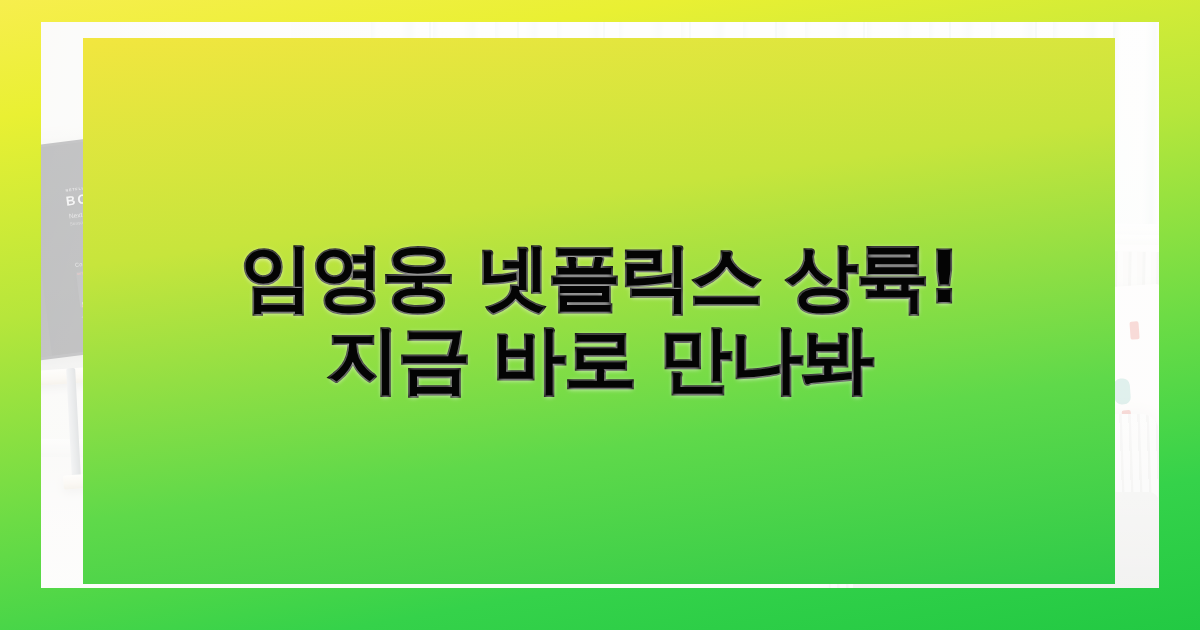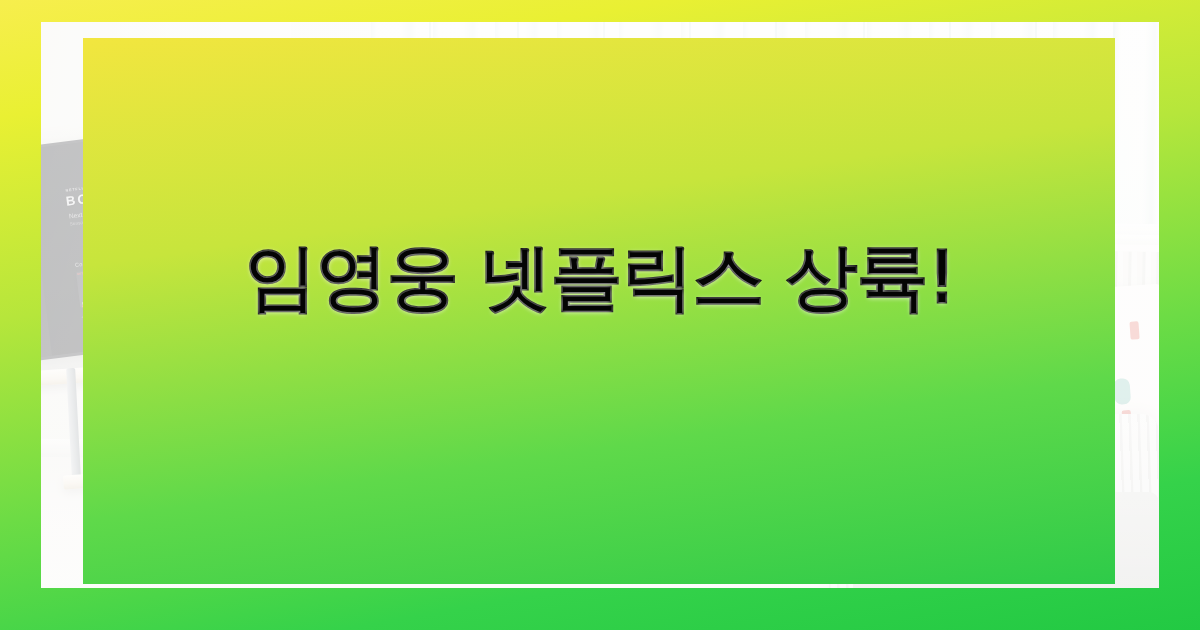--- a/index.html
+++ b/index.html
@@ -177,21 +177,21 @@
     border:2px solid transparent;box-sizing:border-box;
     background:
       linear-gradient(#fff0,#fff0) padding-box,
       linear-gradient(172deg,#f2e63f 0%,#c7e53c 33%,#5fd94a 70%,#2ecb49 100%) border-box;
     pointer-events:none;}
 
   
   #headline{position:absolute;left:0;top:236px;width:1200px;
     text-align:center;pointer-events:none;}
   #headline .line{
-    display:block;color:#040404;font-weight:400;
+    display:block;color:#040404;font-weight:700;
     font-size:72px;line-height:1.14;letter-spacing:-1px;
     font-family:"DejaVu Sans","Liberation Sans",sans-serif;
     text-shadow:0 0 5px rgba(255,255,255,.55),0 2px 5px rgba(255,255,255,.45);
     -webkit-text-stroke:3.2px #040404;paint-order:stroke fill;
   }
 </style>
 </head>
 <body>
 
 <div id="card">
@@ -336,15 +336,16 @@
 
       <div class="wash"></div>
       <div class="wash2"></div>
     </div>
   </div>
 
   <div id="inner-frame"></div>
 
   <div id="headline">
     <span class="line">임영웅 넷플릭스 상륙!</span>
+    <span class="line">지금 바로 만나봐</span>
   </div>
 
 </div>
 
 </body></html>

